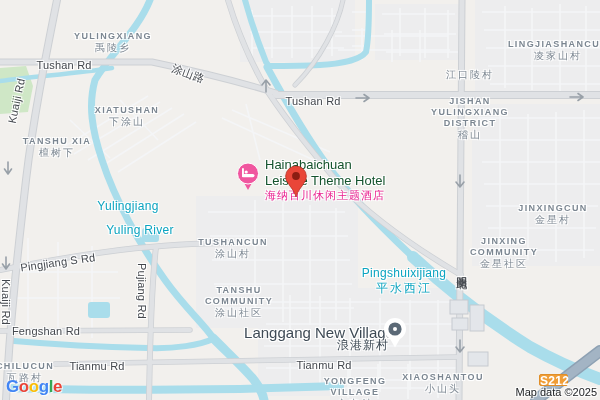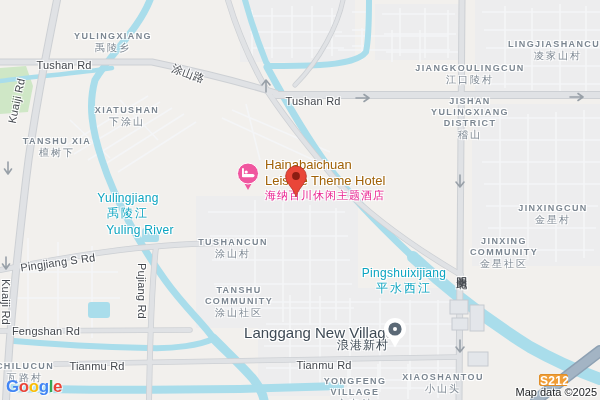--- a/index.html
+++ b/index.html
@@ -14,21 +14,21 @@
                    -1px 1px 0 rgba(255,255,255,.95),1px 1px 0 rgba(255,255,255,.95),
                    0 0 3px rgba(255,255,255,.9);}
   .lbl .ln{line-height:1.22;}
   .area .en{font-size:9px;font-weight:700;letter-spacing:1.4px;color:#7b8691;}
   .area .zh{font-size:10px;font-weight:400;letter-spacing:2px;color:#7b8691;}
   .road .en,.road .zh{font-size:11px;font-weight:500;color:#43474d;letter-spacing:.2px;}
   .vert{writing-mode:vertical-rl;letter-spacing:3px;}
   .water .en{font-size:12px;font-weight:400;color:#0ba4c0;letter-spacing:.3px;}
   .water .zh{font-size:12px;font-weight:400;color:#0ba4c0;letter-spacing:2px;}
   .hotel{text-align:left;}
-  .hotel .en{font-size:13px;font-weight:500;color:#a16207;}
+  .hotel .en{font-size:13px;font-weight:500;color:#14532d;}
   .hotel .zh{font-size:11px;font-weight:400;color:#ea1e8f;letter-spacing:1px;}
   .poi .en{font-size:15px;font-weight:500;color:#3e4a55;}
   .poi .zh{font-size:12px;font-weight:400;color:#3e4a55;letter-spacing:1px;}
   #attribution{position:absolute;right:3px;bottom:2px;z-index:10;font-size:11px;color:#1c1e21;
        text-shadow:-1px -1px 0 rgba(255,255,255,.9),1px -1px 0 rgba(255,255,255,.9),
                    -1px 1px 0 rgba(255,255,255,.9),1px 1px 0 rgba(255,255,255,.9);}
   #route-badge{position:absolute;left:539px;top:374px;width:29px;height:12px;z-index:8;
        background:#f09d36;border:1px solid #e08e28;border-radius:2px;color:#fff;
        font-size:12px;font-weight:700;line-height:12px;text-align:center;letter-spacing:.3px;box-sizing:border-box;}
   #google-logo{position:absolute;left:6px;bottom:3px;z-index:10;font-size:17px;font-weight:600;
@@ -157,21 +157,20 @@
       </div>
       <div class="lbl area" style="left: 57px; top: 143px; transform: translate(-50%, -50%);">
         <div class="ln en">TANSHU XIA</div>
         <div class="ln zh">檀树下</div>
       </div>
       <div class="lbl area" style="left: 558px; top: 46px; transform: translate(-50%, -50%);">
         <div class="ln en">LINGJIASHANCUN</div>
         <div class="ln zh">凌家山村</div>
       </div>
       <div class="lbl area" style="left: 470px; top: 70px; transform: translate(-50%, -50%);">
-        <div class="ln en">JIANGKOULINGCUN</div>
         <div class="ln zh">江口陵村</div>
       </div>
       <div class="lbl area" style="left: 470px; top: 114px; transform: translate(-50%, -50%);">
         <div class="ln en">JISHAN</div>
         <div class="ln en">YULINGXIANG</div>
         <div class="ln en">DISTRICT</div>
         <div class="ln zh">稽山</div>
       </div>
       <div class="lbl area" style="left: 553px; top: 178px; transform: translate(-50%, -50%); margin-top: 32px;">
         <div class="ln en">JINXINGCUN</div>
@@ -199,21 +198,20 @@
         <div class="ln en">YONGFENG</div>
         <div class="ln en">VILLAGE</div>
         <div class="ln zh">永丰村</div>
       </div>
       <div class="lbl area" style="left: 443px; top: 379px; transform: translate(-50%, -50%);">
         <div class="ln en">XIAOSHANTOU</div>
         <div class="ln zh">小山头</div>
       </div>
       <div class="lbl water" style="left: 128px; top: 201px; transform: translate(-50%, -50%);">
         <div class="ln en">Yulingjiang</div>
-        <div class="ln zh">禹陵江</div>
       </div>
       <div class="lbl water" style="left: 140px; top: 225px; transform: translate(-50%, -50%);">
         <div class="ln en">Yuling River</div>
       </div>
       <div class="lbl water" style="left: 404px; top: 276px; transform: translate(-50%, -50%);">
         <div class="ln en">Pingshuixijiang</div>
         <div class="ln zh">平水西江</div>
       </div>
       <div class="lbl hotel" style="left: 265px; top: 175px; transform: translate(0px, -50%);">
         <div class="ln en">Hainabaichuan</div>

